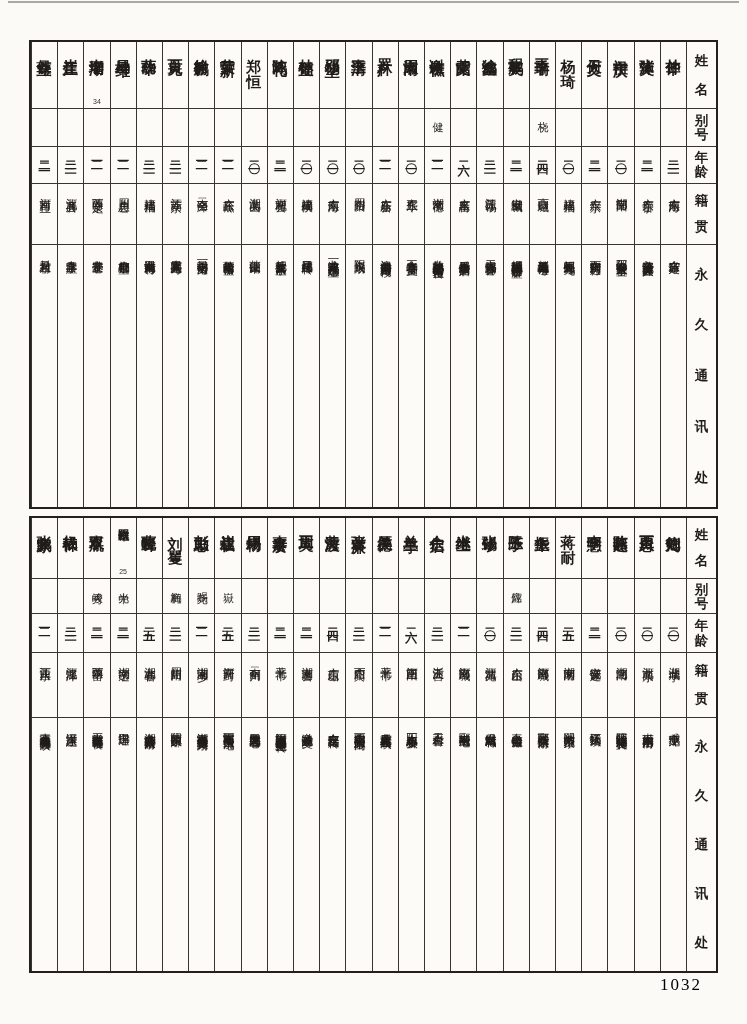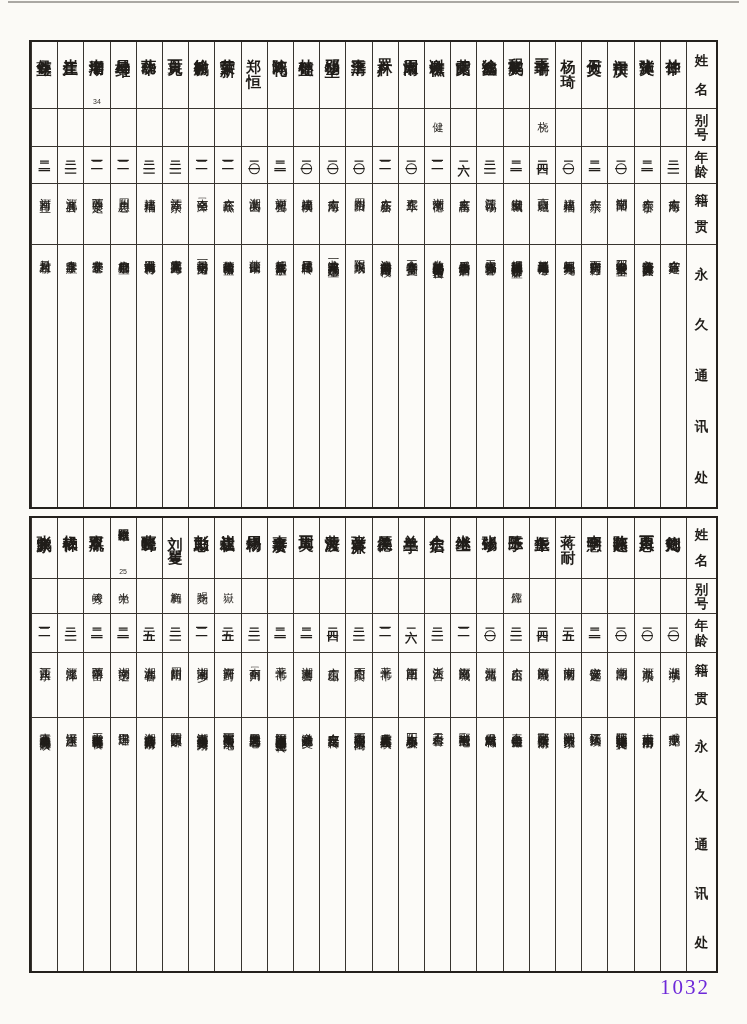--- a/index.html
+++ b/index.html
@@ -69,21 +69,21 @@
   }
   
   .hcell{
     flex-direction:column;justify-content:space-around;align-items:center;
     padding:4px 0;
   }
   .hchar{font-size:13.5px;font-weight:bold;line-height:1;}
   .page-number{
     position:absolute;left:660px;top:975px;
     font-family:"Liberation Serif",serif;
-    font-size:21px;letter-spacing:2px;color:#6d28d9;
+    font-size:17px;letter-spacing:2px;color:#000000;
   }
 </style>
 </head>
 <body>
 
 <div class="page">
   <div class="scan-top-line"></div>
 
   <div class="reg-table t0">
       <div class="col hcol">

